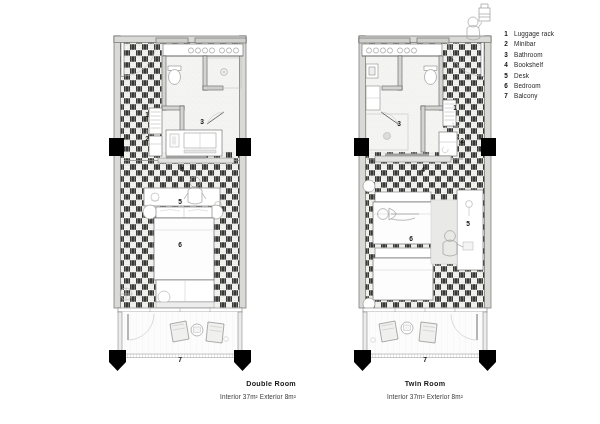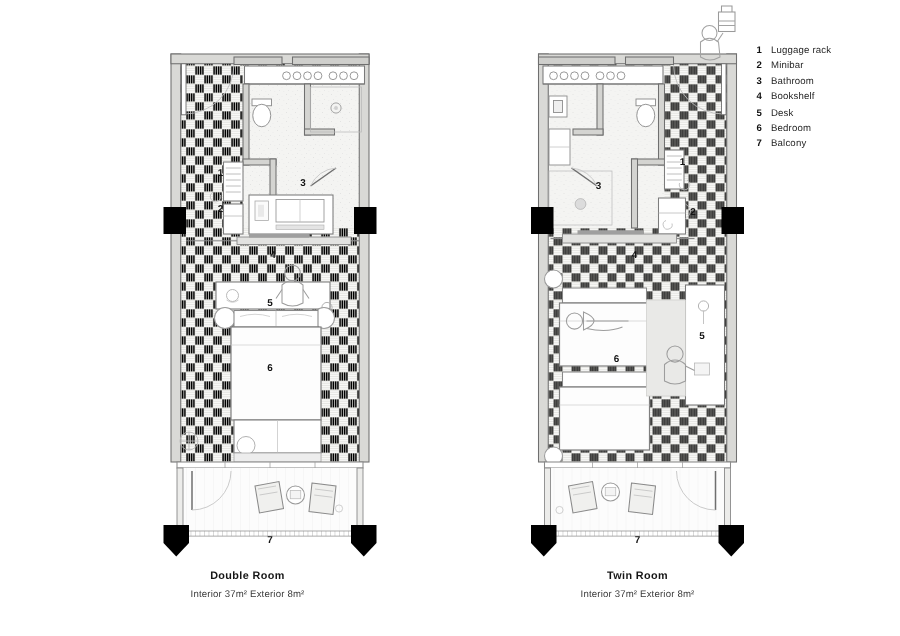--- a/index.html
+++ b/index.html
@@ -14,21 +14,21 @@
   
   .plan{position:absolute;top:14px;height:352px;width:160px;}
   #plan-left{left:100px;}
   #plan-right{left:345px;}
 
   .svgwrap{position:absolute;inset:0;}
   svg{display:block;overflow:visible;}
 
   
   .caption{position:absolute;width:240px;text-align:center;}
-  #caption-left{left:45px;top:378px;}
+  #caption-left{left:56px;top:378px;text-align:right;}
   #caption-right{left:305px;top:378px;}
   .caption .title{
     font-size:7.2px;font-weight:bold;letter-spacing:.28px;color:#151515;
     line-height:11px;
   }
   .caption .sub{
     font-size:6.4px;color:#3a3a3a;letter-spacing:.12px;line-height:11px;
     margin-top:2px;
   }
 

